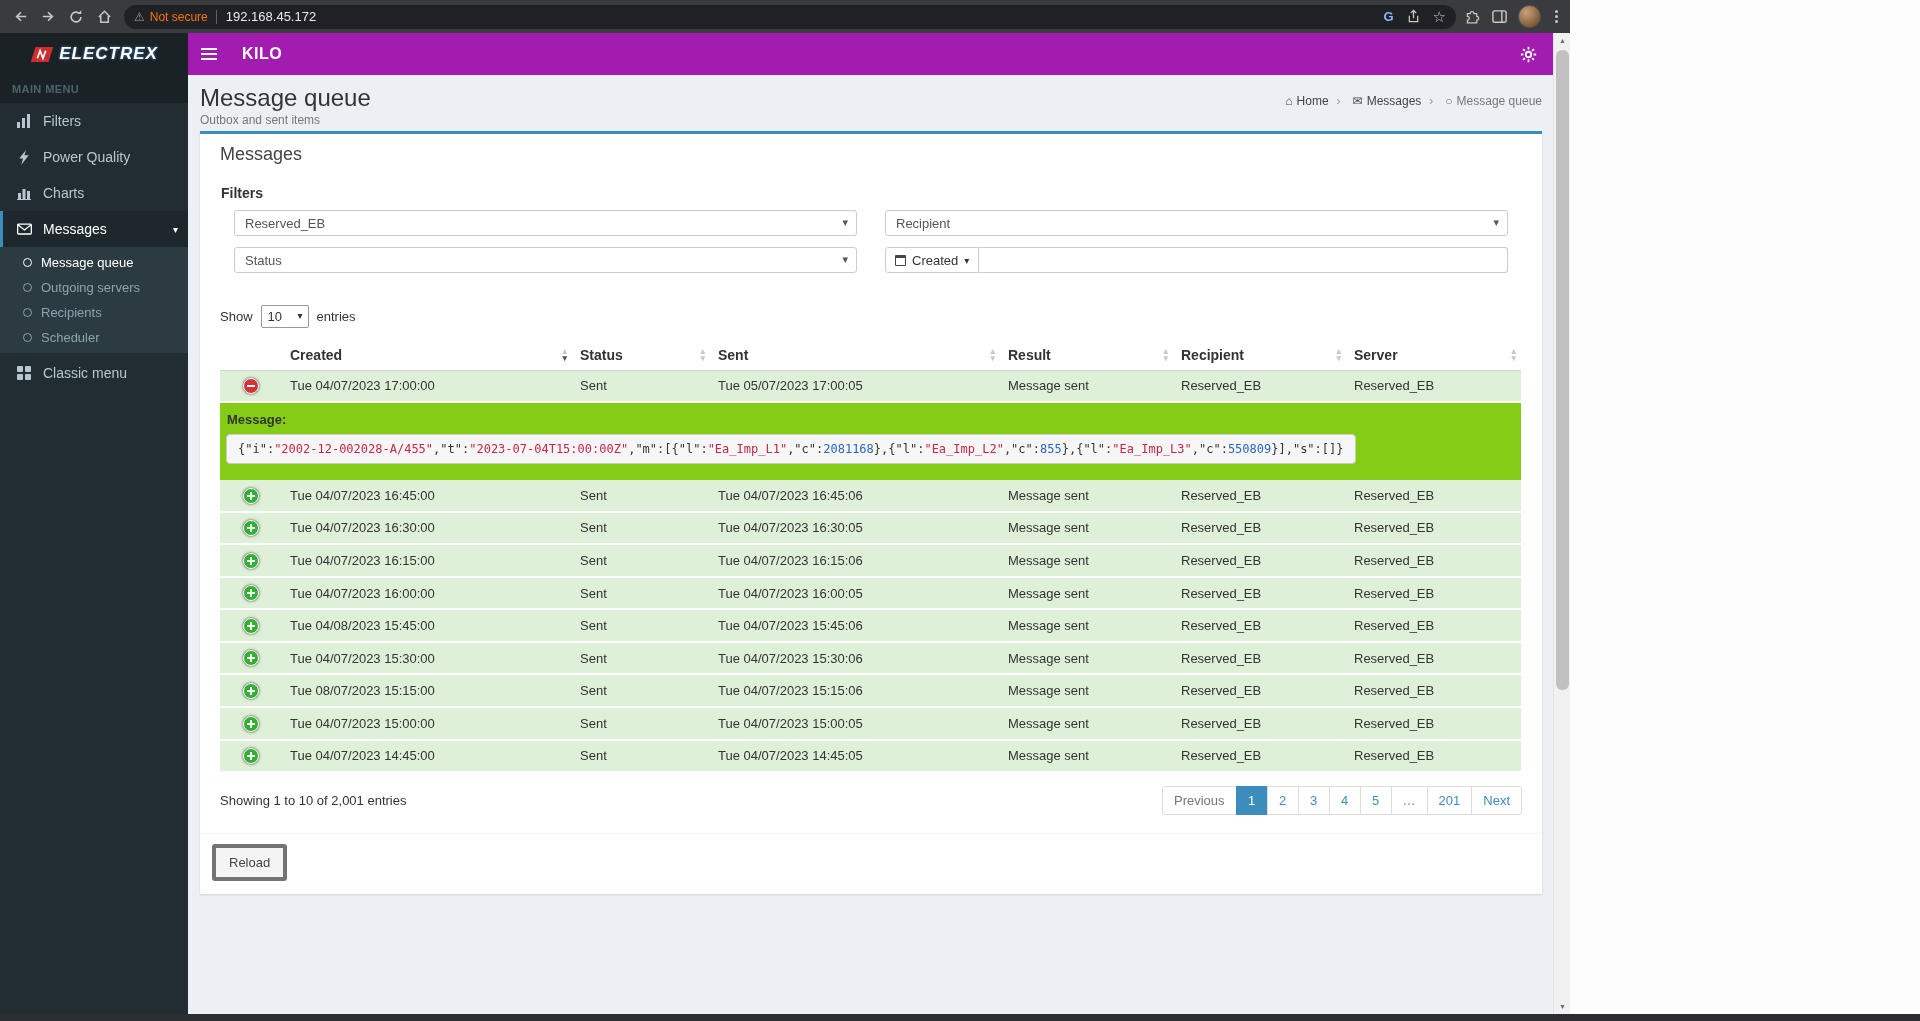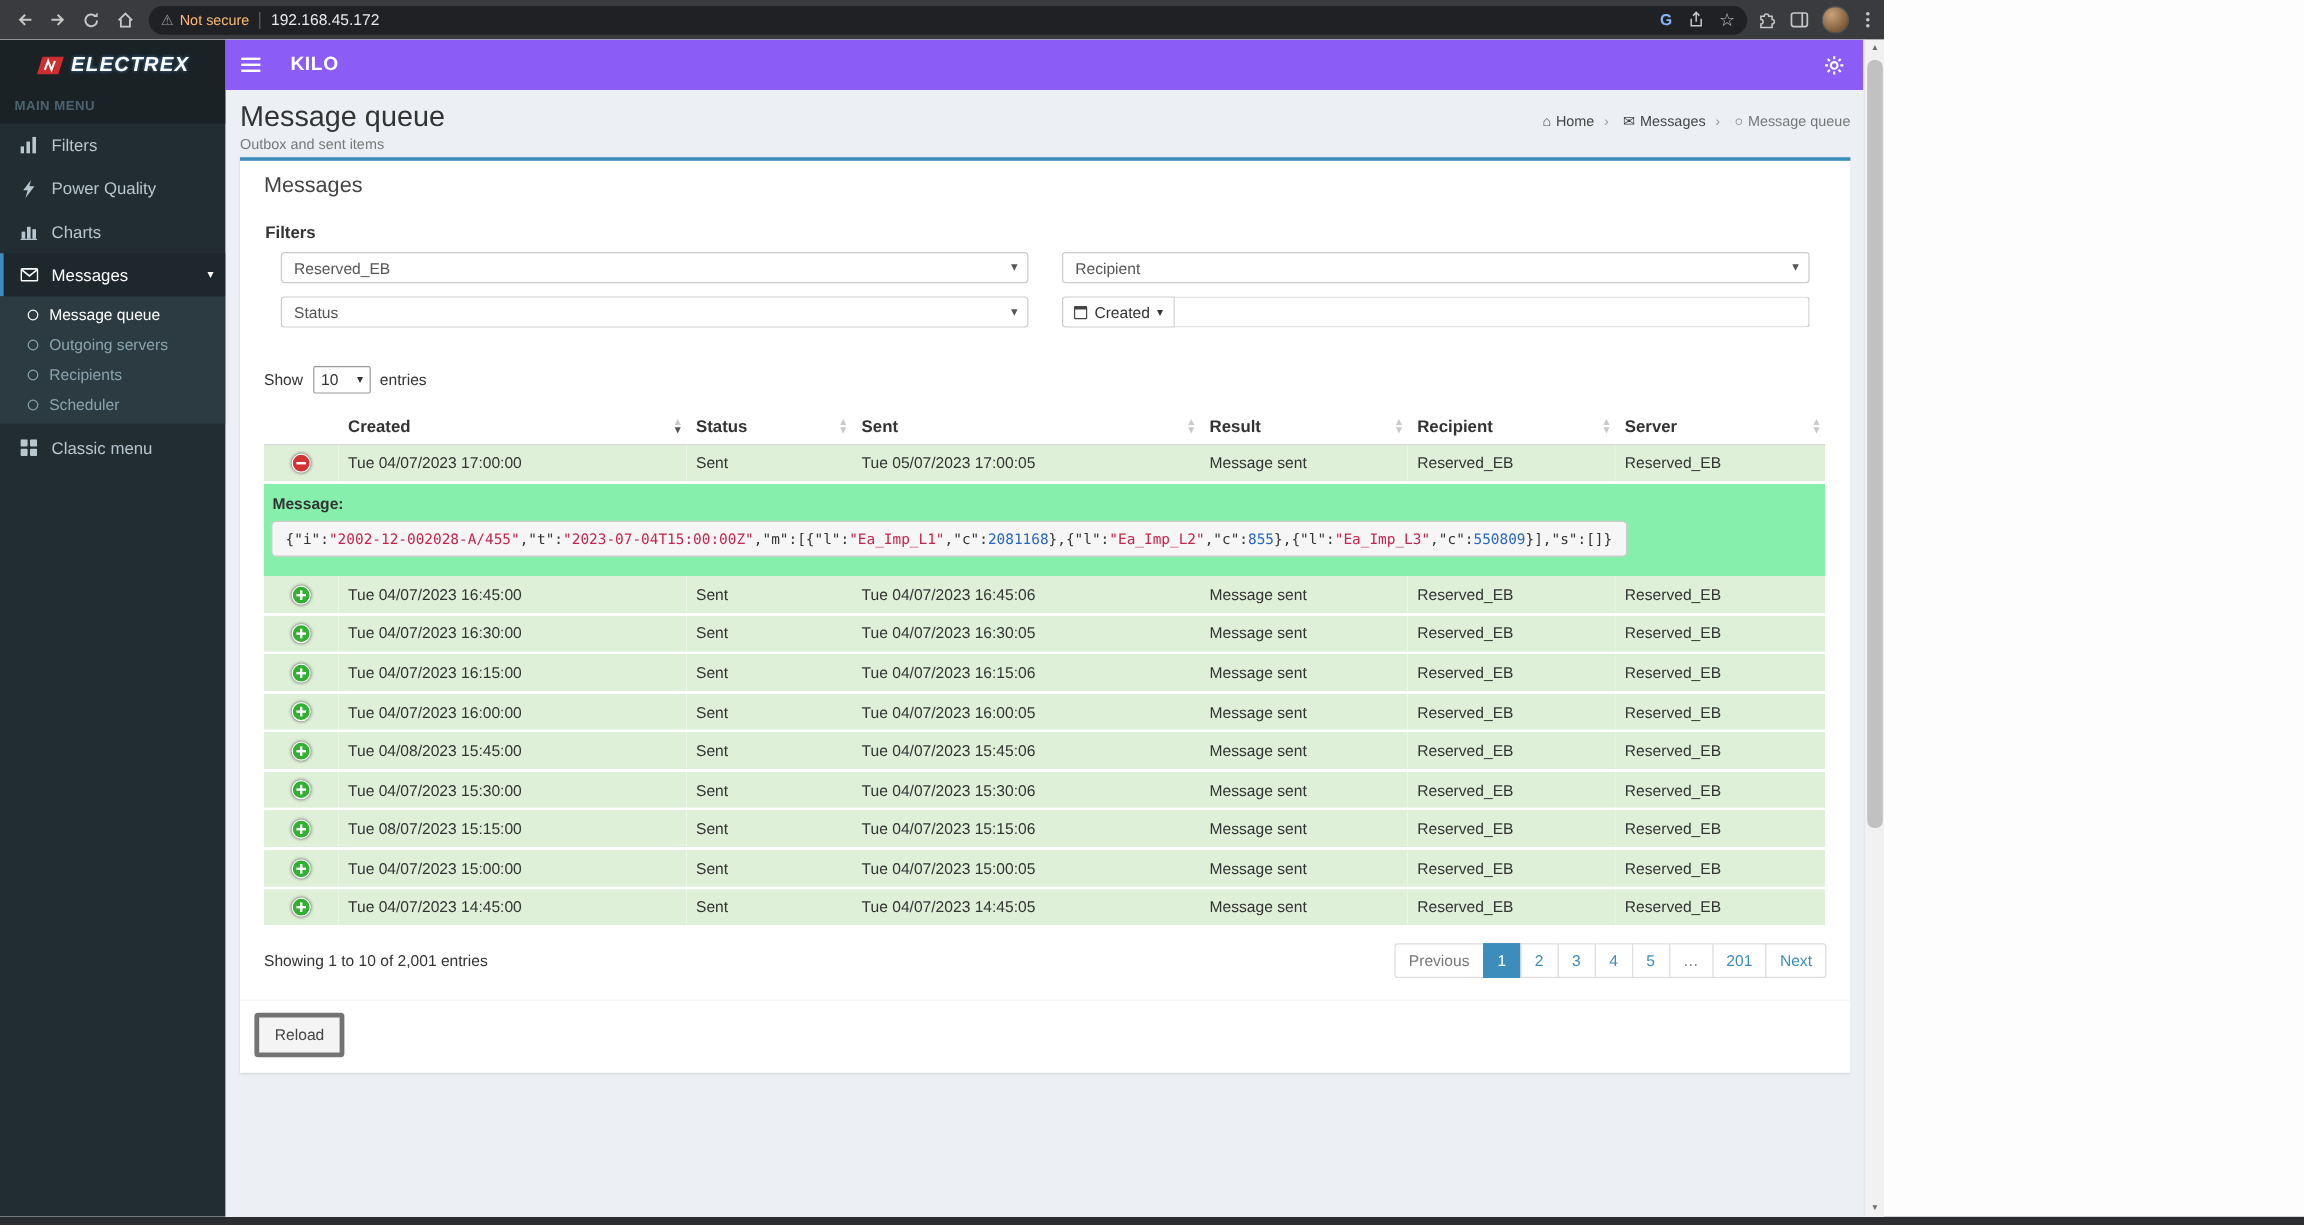--- a/index.html
+++ b/index.html
@@ -10,21 +10,21 @@
   .right-desktop { position:absolute; left:1570px; top:0; width:350px; height:1014px; background:#fdfdfd; }
   .taskbar-strip { position:absolute; left:0; top:1014px; width:1920px; height:7px; background:#2b2d30; }
   .browser-window { position:absolute; left:0; top:0; width:1570px; height:1014px; background:#fff; }
 
   
   .toolbar { position:absolute; left:0; top:0; width:1570px; height:33px; background:#3a3b3e; display:flex; align-items:center; padding:0 8px; }
   .tb-btn { width:24px; height:24px; display:flex; align-items:center; justify-content:center; color:#c7c7c7; margin-right:4px; flex:none; border-radius:50%; cursor:pointer; }
   .tb-btn svg { display:block; }
   .omnibox { flex:1; height:24px; background:#202124; border-radius:12px; display:flex; align-items:center; padding:0 10px; margin:0 8px 0 4px; color:#e8e8e8; }
   .omni-warning { color:#9aa0a6; font-size:12px; margin-right:5px; }
-  .omni-label { color:#fdba74; font-size:12px; margin-right:8px; }
+  .omni-label { color:#f97316; font-size:12px; margin-right:8px; }
   .omni-divider { width:1px; height:14px; background:#5f6368; margin-right:9px; }
   .omni-url { color:#e8eaed; font-size:13px; }
   .omni-right { margin-left:auto; display:flex; align-items:center; gap:12px; }
   .g-icon { font-size:13px; font-weight:bold; color:#8ab4f8; }
   .star-icon { font-size:15px; color:#c7c7c7; }
   .tb-right { display:flex; align-items:center; gap:10px; flex:none; }
   .avatar { width:23px; height:23px; border-radius:50%; background:radial-gradient(circle at 35% 30%, #caa27c, #8a6642 60%, #5d4128); border:1px solid #555; }
   .kebab { display:flex; flex-direction:column; gap:2px; padding:0 4px; cursor:pointer; }
   .kebab i { width:3px; height:3px; border-radius:50%; background:#c7c7c7; display:block; }
 
@@ -35,21 +35,21 @@
   .page-scrollbar .arrow.down { bottom:0; }
   .page-scrollbar .thumb { position:absolute; left:2px; top:17px; width:13px; height:640px; background:#c1c1c1; border-radius:6px; }
 
   
   .viewport { position:absolute; left:0; top:33px; width:1553px; height:981px; background:#ecf0f5; overflow:hidden; }
 
   
   .app-header { position:absolute; left:0; top:0; width:1553px; height:42px; }
   .logo-area { position:absolute; left:0; top:0; width:188px; height:42px; background:#1a2226; display:flex; align-items:center; justify-content:center; gap:5px; cursor:pointer;text-align:center; }
   .logo-text { color:#fff; font-size:17px; font-weight:bold; font-style:italic; letter-spacing:1px; text-shadow:0 0 3px rgba(90,170,255,.7); }
-  .navbar { position:absolute; left:188px; top:0; width:1365px; height:42px; background:#8b5cf6; display:flex; align-items:center; }
+  .navbar { position:absolute; left:188px; top:0; width:1365px; height:42px; background:#a21caf; display:flex; align-items:center; }
   .hamburger { width:42px; height:42px; display:flex; flex-direction:column; align-items:center; justify-content:center; gap:3px; cursor:pointer; }
   .hamburger i { display:block; width:16px; height:2px; background:#fff; }
   .app-title { color:#fff; font-size:16px; font-weight:bold; letter-spacing:.5px; margin-left:12px; }
   .nav-gear { margin-left:auto; margin-right:16px; cursor:pointer; display:flex; align-items:center; }
 
   
   .sidebar { position:absolute; left:0; top:42px; width:188px; height:939px; background:#222d32; }
   .sb-label { background:#1a2226; color:#4b646f; font-size:11px; font-weight:bold; padding:8px 12px; letter-spacing:.4px; }
   .sb-item { display:flex; align-items:center; gap:10px; padding:0 10px 0 12px; height:36px; color:#b8c7ce; font-size:14px; cursor:pointer; border-left:3px solid transparent; }
   .sb-item.active { background:#1e282c; color:#fff; border-left-color:#3c8dbc; }
@@ -98,21 +98,21 @@
   .sort-icons { position:absolute; right:5px; top:50%; transform:translateY(-50%); display:flex; flex-direction:column; line-height:7px; font-size:9px; color:#c9c9c9; }
   .sort-icons .on { color:#555; }
   .dtable tbody tr.data-row { background:#dff0d8; border-bottom:2px solid #fff; }
   .dtable tbody td { padding:7px 8px; height:31px; white-space:nowrap; overflow:hidden; }
   td.ctrl-cell { text-align:center; padding:6px 4px; }
   .expander { display:inline-block; width:16px; height:16px; border-radius:50%; position:relative; cursor:pointer; box-shadow:0 0 3px #444; border:1px solid #fff; vertical-align:middle; }
   .expander.plus { background:#31b131; }
   .expander.minus { background:#d33333; }
   .expander .bar-h { position:absolute; left:3px; top:6px; width:8px; height:2px; background:#fff; }
   .expander .bar-v { position:absolute; left:6px; top:3px; width:2px; height:8px; background:#fff; }
-  tr.detail-row td { background:#86efac; padding:9px 8px 16px 6px; height:auto; }
+  tr.detail-row td { background:#84cc16; padding:9px 8px 16px 6px; height:auto; }
   .msg-label { font-weight:bold; font-size:13px; color:#333; margin:0 0 7px 1px; }
   .code { display:inline-block; background:#f6f6f6; border:1px solid #ccc; border-radius:4px; padding:7px 11px; font-family:"DejaVu Sans Mono",monospace; font-size:12px; color:#333; white-space:nowrap; }
   .tok-p { color:#333; }
   .tok-s { color:#c7254e; }
   .tok-n { color:#2a66c4; }
 
   
   .table-footer { display:flex; justify-content:space-between; align-items:center; margin-top:13px; }
   .dt-info { font-size:13px; color:#333; }
   .pagination { display:flex; }

